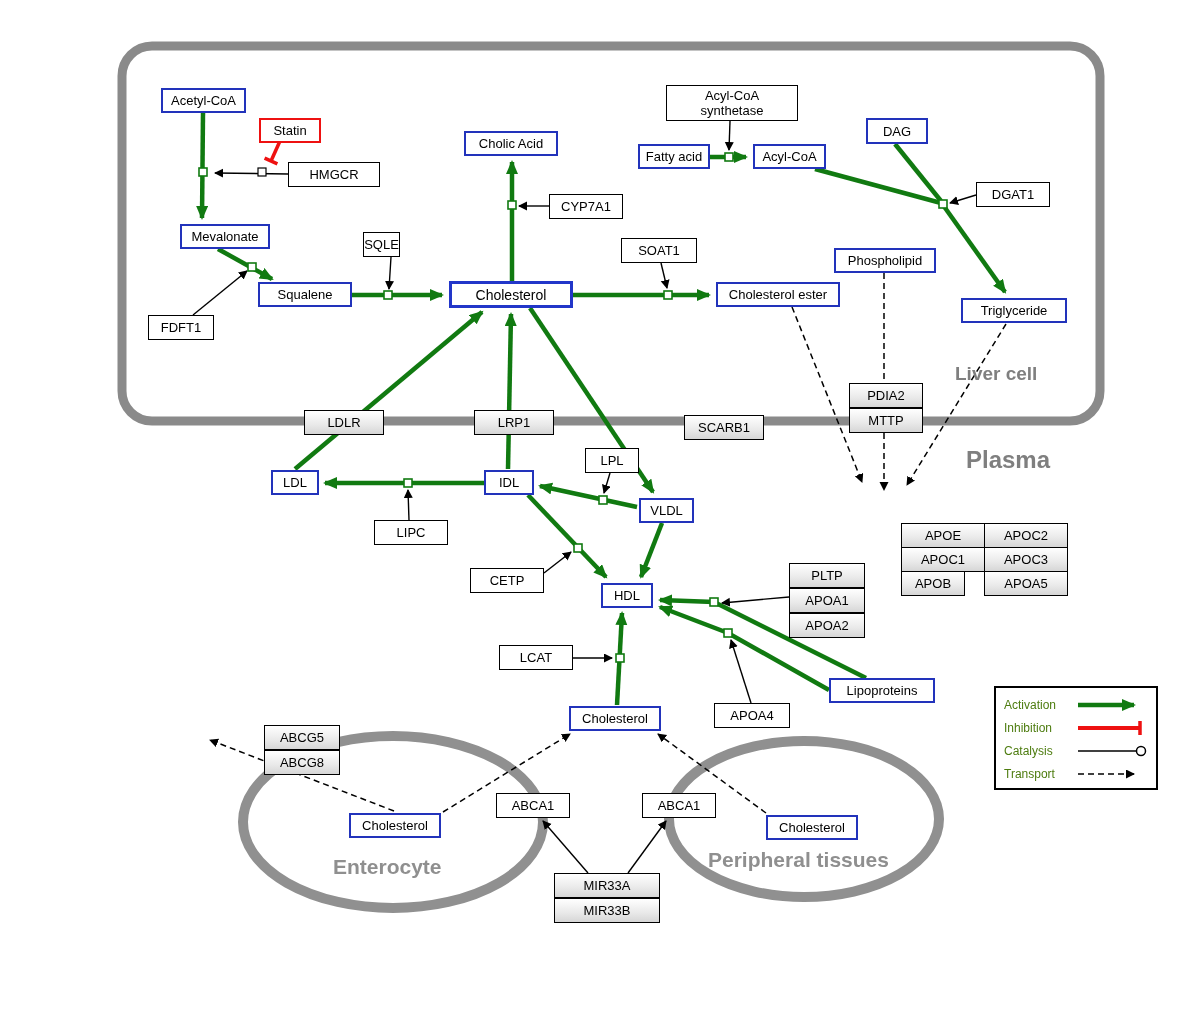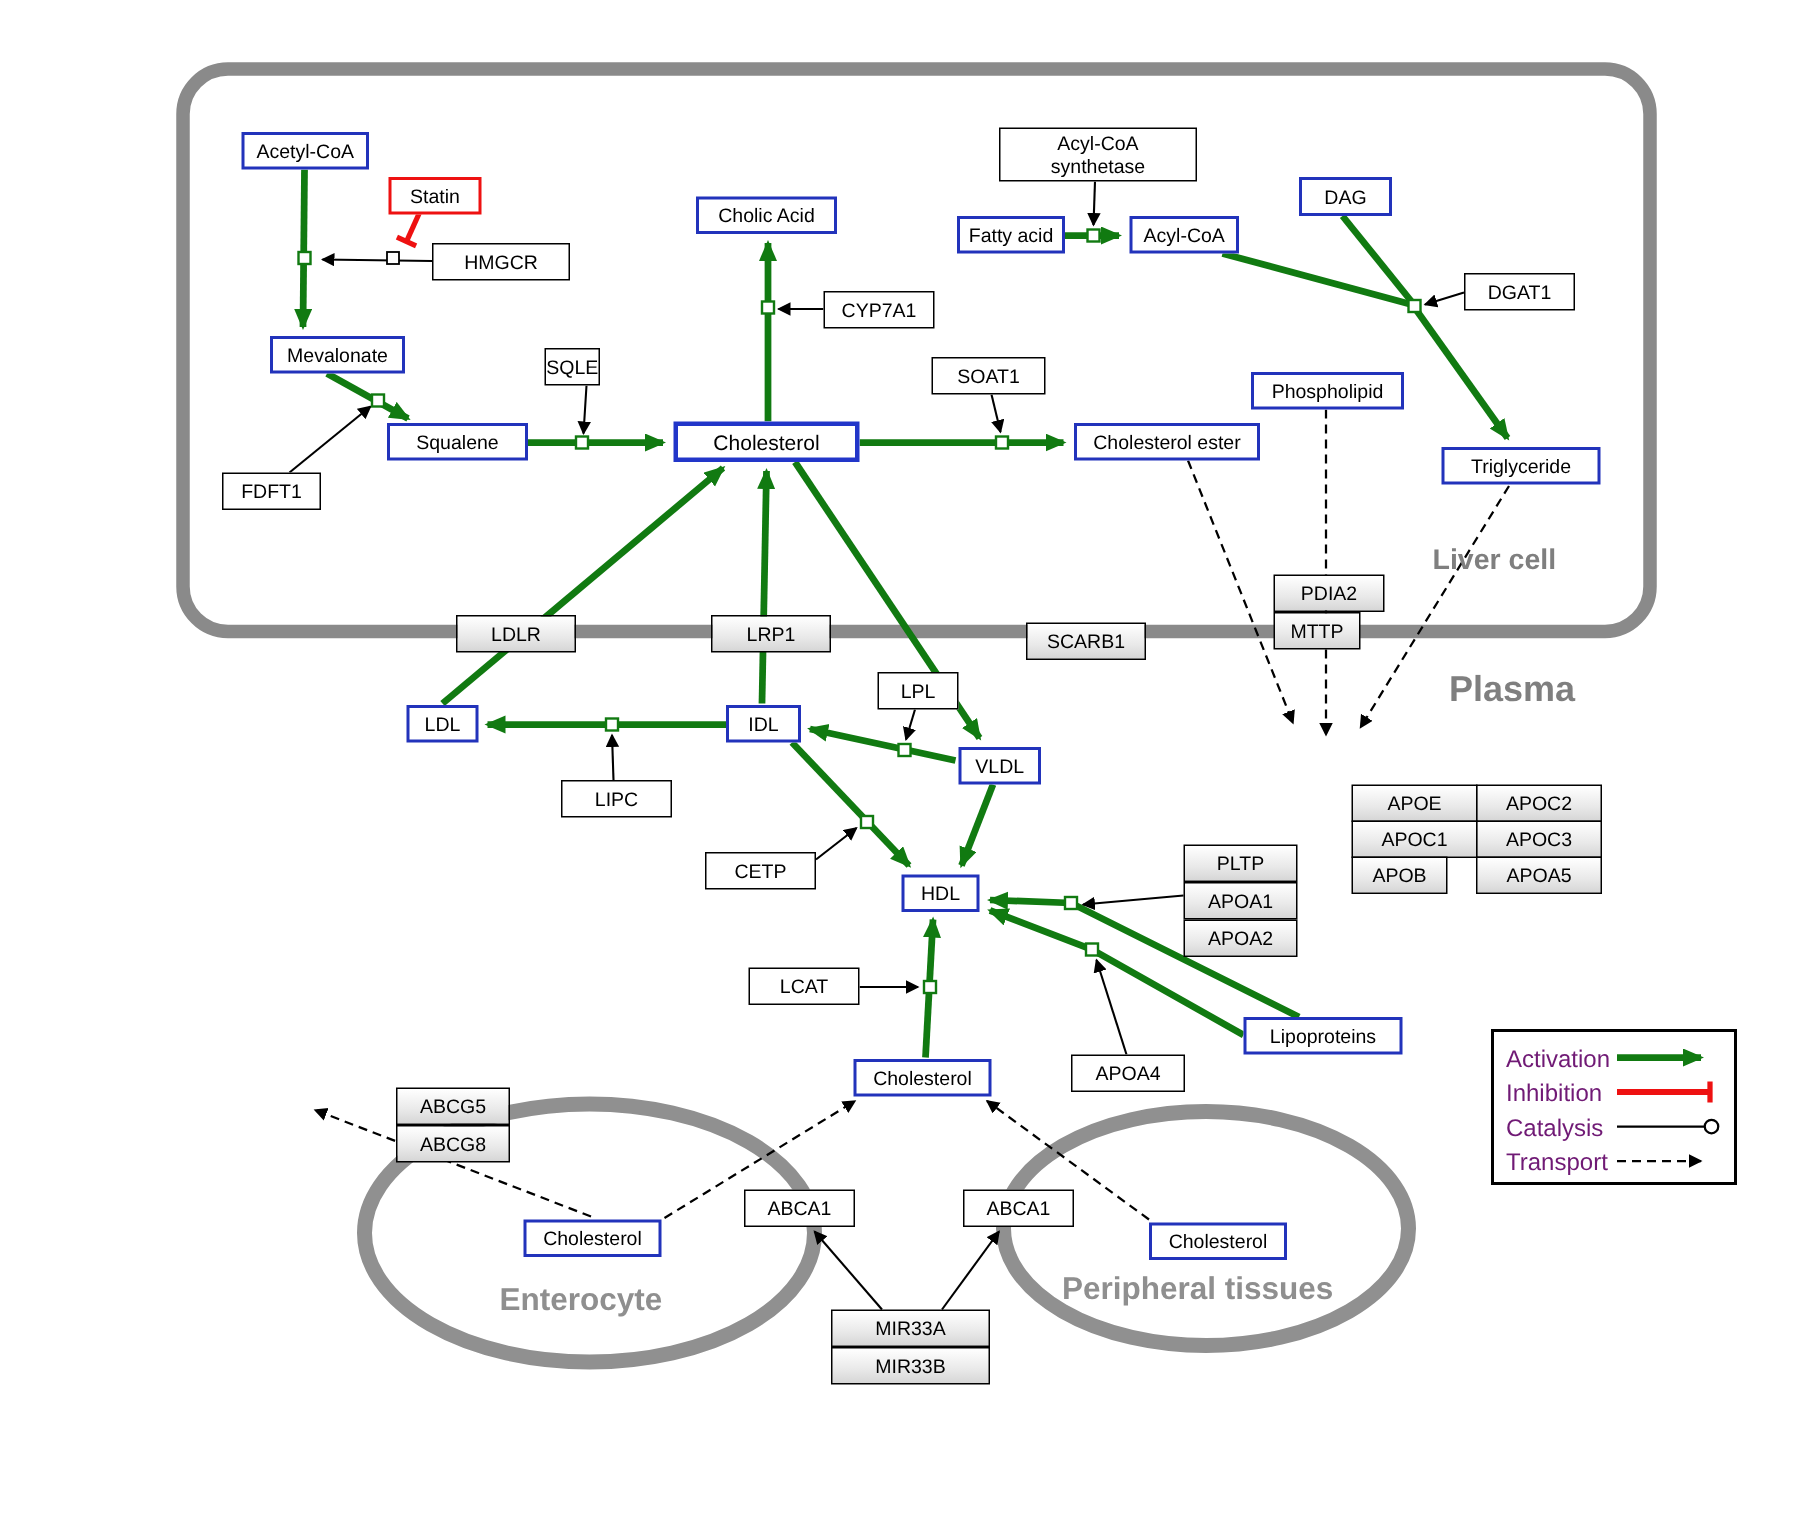--- a/index.html
+++ b/index.html
@@ -11,21 +11,21 @@
         white-space:nowrap;}
   .met{border:2px solid #2233bb;}
   .met-thick{border:3px solid #2236c9;font-size:14px;}
   .gene{border:1px solid #000000;}
   .shaded{background:linear-gradient(#ffffff 0%,#e9e9e9 60%,#d6d6d6 100%);}
   .red-box{border:2px solid #ee1111;}
   .two-line{flex-direction:column;line-height:15px;}
   .region-label{position:absolute;z-index:2;font-weight:bold;color:#7f7f7f;}
   .ellipse-label{color:#8f8f8f;}
   #legend-bg{position:absolute;z-index:0;background:#ffffff;border:2px solid #000;box-sizing:border-box;}
-  .legend-label{position:absolute;z-index:2;font-size:16px;color:#701a75;}
+  .legend-label{position:absolute;z-index:2;font-size:12px;color:#4d7c0f;}
 </style>
 </head>
 <body>
 
 <div id="canvas">
 
   <div id="legend-bg" style="left:994px;top:686px;width:164px;height:104px;"></div>
 
   <svg class="layer" width="1200" height="1013" viewBox="0 0 1200 1013">
     <defs>
@@ -149,21 +149,21 @@
   <div class="node met" style="left:753px;top:144px;width:73px;height:25px;">Acyl-CoA</div>
   <div class="node met" style="left:866px;top:118px;width:62px;height:26px;">DAG</div>
   <div class="node gene" style="left:976px;top:182px;width:74px;height:25px;">DGAT1</div>
   <div class="node met" style="left:834px;top:248px;width:102px;height:25px;">Phospholipid</div>
   <div class="node met" style="left:961px;top:298px;width:106px;height:25px;">Triglyceride</div>
 
   <div class="node gene shaded" style="left:304px;top:410px;width:80px;height:25px;">LDLR</div>
   <div class="node gene shaded" style="left:474px;top:410px;width:80px;height:25px;">LRP1</div>
   <div class="node gene shaded" style="left:684px;top:415px;width:80px;height:25px;">SCARB1</div>
   <div class="node gene shaded" style="left:849px;top:383px;width:74px;height:25px;">PDIA2</div>
-  <div class="node gene shaded" style="left:849px;top:408px;width:58px;height:25px;">MTTP</div>
+  <div class="node gene shaded" style="left:849px;top:408px;width:74px;height:25px;">MTTP</div>
 
   <div class="node met" style="left:271px;top:470px;width:48px;height:25px;">LDL</div>
   <div class="node met" style="left:484px;top:470px;width:50px;height:25px;">IDL</div>
   <div class="node gene" style="left:374px;top:520px;width:74px;height:25px;">LIPC</div>
   <div class="node gene" style="left:585px;top:448px;width:54px;height:25px;">LPL</div>
   <div class="node met" style="left:639px;top:498px;width:55px;height:25px;">VLDL</div>
   <div class="node gene" style="left:470px;top:568px;width:74px;height:25px;">CETP</div>
   <div class="node met" style="left:601px;top:583px;width:52px;height:25px;">HDL</div>
   <div class="node gene" style="left:499px;top:645px;width:74px;height:25px;">LCAT</div>
   <div class="node gene shaded" style="left:789px;top:563px;width:76px;height:25px;">PLTP</div>

